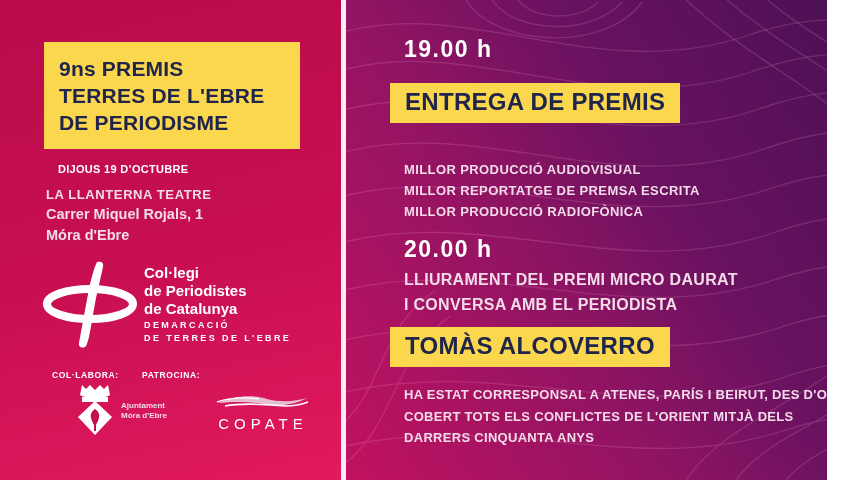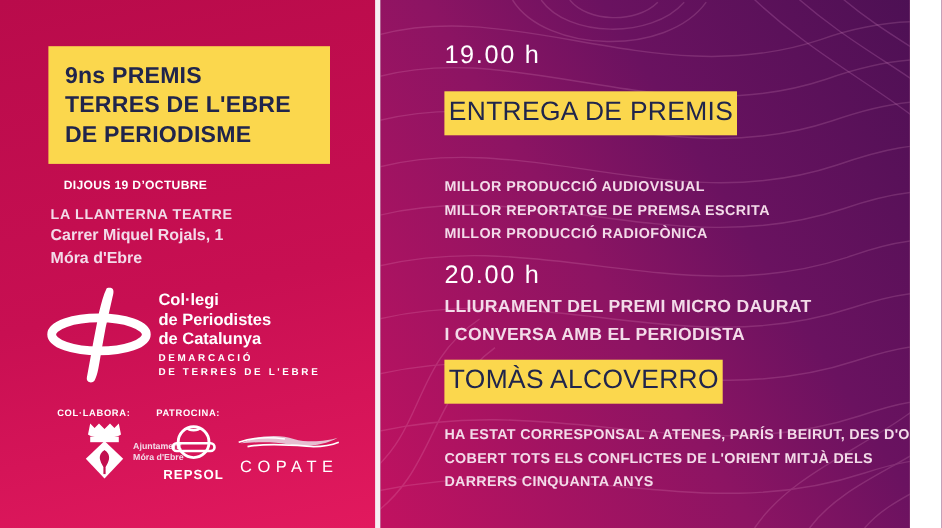--- a/index.html
+++ b/index.html
@@ -41,25 +41,25 @@
   .copate-block{position:absolute;left:213px;top:393px;width:100px;text-align:center;}
   .copate-word{font-size:15px;font-weight:normal;color:var(--body_text);letter-spacing:5px;margin-top:0px;}
 
   
   .divider{position:absolute;left:341px;top:0;width:5px;height:480px;background:var(--divider);}
 
   
   .right-panel{position:absolute;left:346px;top:0;width:510px;height:480px;
     background:linear-gradient(58deg,var(--right_bg_bright) 0%,var(--right_bg_mid) 42%,#6a1260 62%,var(--right_bg_dark) 100%);}
   .contours{position:absolute;left:0;top:0;width:510px;height:480px;pointer-events:none;}
-  .time{position:absolute;left:58px;font-size:23px;font-weight:normal;color:var(--body_text);letter-spacing:1.5px;}
+  .time{position:absolute;left:58px;font-size:23px;font-weight:bold;color:var(--body_text);letter-spacing:1.5px;}
   .time-1{top:36px;}
   .time-2{top:236px;}
-  .banner{position:absolute;left:58px;background:var(--accent_yellow);color:var(--heading_text);
-    font-weight:normal;padding:5px 4px 7px;white-space:nowrap;}
+  .banner{position:absolute;left:44px;background:var(--accent_yellow);color:var(--heading_text);
+    font-weight:bold;padding:5px 15px 7px;white-space:nowrap;}
   .banner-heading{top:83px;font-size:24px;letter-spacing:.3px;}
   .banner-guest{top:327px;font-size:24px;letter-spacing:.3px;}
   .award-list{position:absolute;left:58px;top:131px;list-style:none;margin-top:28px;}
   .award-list li{font-size:13px;font-weight:bold;color:var(--soft_text);line-height:21px;letter-spacing:.4px;}
   .award-highlight{position:absolute;left:58px;top:190px;font-size:16px;font-weight:bold;color:var(--body_text);letter-spacing:.2px;}
   .session-line{position:absolute;left:58px;font-size:16px;font-weight:bold;color:var(--soft_text);letter-spacing:.3px;}
   .session-line-1{top:271px;}
   .session-line-2{top:296px;}
   .bio{position:absolute;left:58px;top:384px;width:456px;font-size:13px;font-weight:bold;
     color:var(--soft_text);line-height:21.5px;letter-spacing:.3px;}
@@ -104,28 +104,20 @@
         <path d="M21,18 L38,34 L21,52 L4,34 Z" fill="#ffffff"></path>
         <path d="M21,26 C24,28 26,31 25,35 C24,39 22,41 21,44 C20,41 18,39 17,35 C16,31 18,28 21,26 Z" fill="#c2104f"></path>
         <rect x="20" y="42" width="2" height="6" fill="#c2104f"></rect>
       </svg>
       <div class="collab-name">
         <div>Ajuntament</div>
         <div>Móra d'Ebre</div>
       </div>
     </div>
 
-    <div class="repsol-block">
-      <svg width="52" height="36" viewBox="0 0 52 36">
-        <circle cx="26" cy="17" r="14" fill="none" stroke="#ffffff" stroke-width="2.6"></circle>
-        <path d="M20,3.8 C22,7 30,7 32,3.8" fill="none" stroke="#ffffff" stroke-width="2.2"></path>
-        <rect x="7" y="18" width="38" height="7" rx="3.5" fill="none" stroke="#ffffff" stroke-width="2.4"></rect>
-      </svg>
-      <div class="repsol-word">REPSOL</div>
-    </div>
 
     <div class="copate-block">
       <svg width="96" height="18" viewBox="0 0 96 18">
         <path d="M4,10 C20,2 40,2 52,6 C66,10 82,8 92,5 C80,12 62,14 48,11 C32,8 16,9 4,10 Z" fill="#e9dce6" opacity="0.85"></path>
         <path d="M10,13 C30,9 56,12 70,13 C80,13 88,11 93,9" fill="none" stroke="#ffffff" stroke-width="1.6"></path>
         <path d="M2,9 C14,5 30,4 44,6" fill="none" stroke="#ffffff" stroke-width="1.4"></path>
       </svg>
       <div class="copate-word">COPATE</div>
     </div>
   </div>

